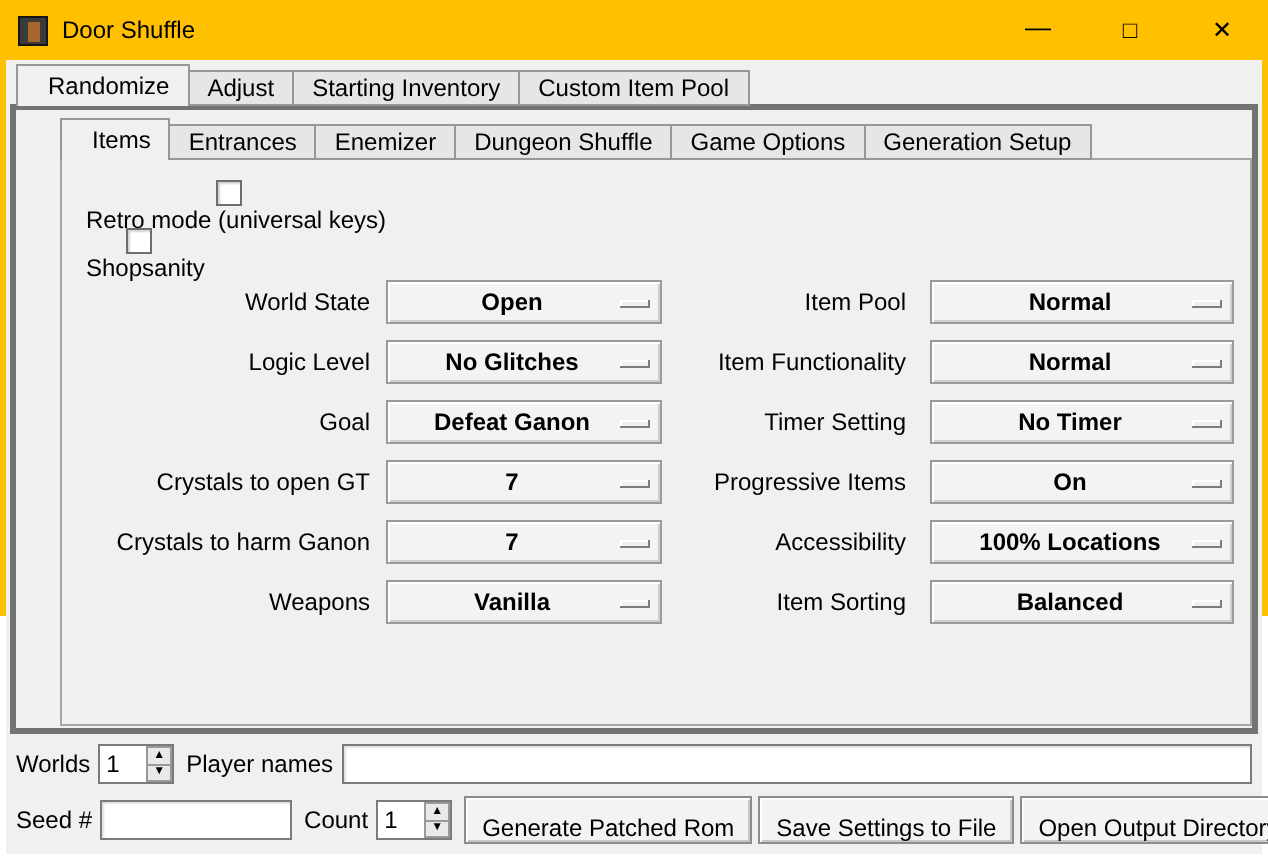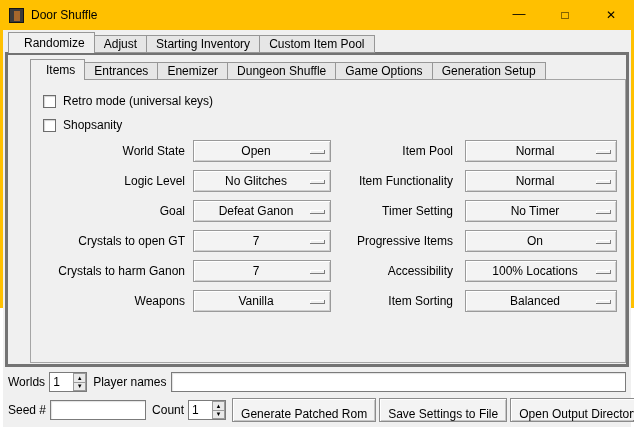--- a/index.html
+++ b/index.html
@@ -32,36 +32,36 @@
 
   .outer-tabs { left:5px; top:2px; }
   .outer-pane { position:absolute; left:2px; top:22px; width:624px; height:315px;
                 border:3px solid #737373; background:#f0f0f0; z-index:1; }
 
   .inner-tabs { left:22px; top:4px; }
   .inner-pane { position:absolute; left:22px; top:24px; width:596px; height:284px;
                 border:1px solid #a5a5a5; background:#f0f0f0; z-index:1; }
 
   
-  .check-row { position:absolute; left:12px; display:flex; align-items:flex-end; height:18px; }
+  .check-row { position:absolute; left:12px; display:flex; align-items:center; height:18px;flex-direction:column; }
   .checkbox { width:13px; height:13px; background:#fff; border:1px solid #6d6d6d;
               box-shadow:inset 1px 1px 1px rgba(0,0,0,0.18); margin-right:7px; flex:0 0 auto; }
 
   
   .options { position:absolute; left:6px; top:56px; right:4px; }
   .opt-row { display:flex; align-items:center; height:30px; }
   .opt-label { text-align:right; white-space:nowrap; }
   .opt-label.l { width:148px; }
   .opt-label.r { width:116px; margin-left:6px; }
   .opt-menu { height:22px; display:flex; align-items:center; background:#f3f3f3;
               border:1px solid #9a9a9a; cursor:default;
               box-shadow:inset 1px 1px 0 #ffffff, inset -1px -1px 0 #cfcfcf; }
   .opt-menu.l { width:138px; margin-left:8px; }
   .opt-menu.r { width:152px; margin-left:12px; }
-  .opt-value { flex:1; text-align:center; padding-left:8px; white-space:nowrap; }
+  .opt-value { flex:1; text-align:center; padding-left:8px; white-space:nowrap;font-weight:bold; }
   .menu-indicator { width:15px; height:4px; margin:2px 5px 0 0; background:#f0f0f0;
                     border-bottom:1px solid #7c7c7c; border-right:1px solid #7c7c7c;
                     box-shadow:inset 1px 1px 0 #ffffff; flex:0 0 auto; }
 
   
   .bottom-row { position:absolute; left:5px; right:5px; display:flex; align-items:center; }
   .row-1 { top:341px; height:22px; }
   .row-2 { top:368px; height:24px; }
   .lbl { white-space:nowrap; margin-right:4px; }
 

